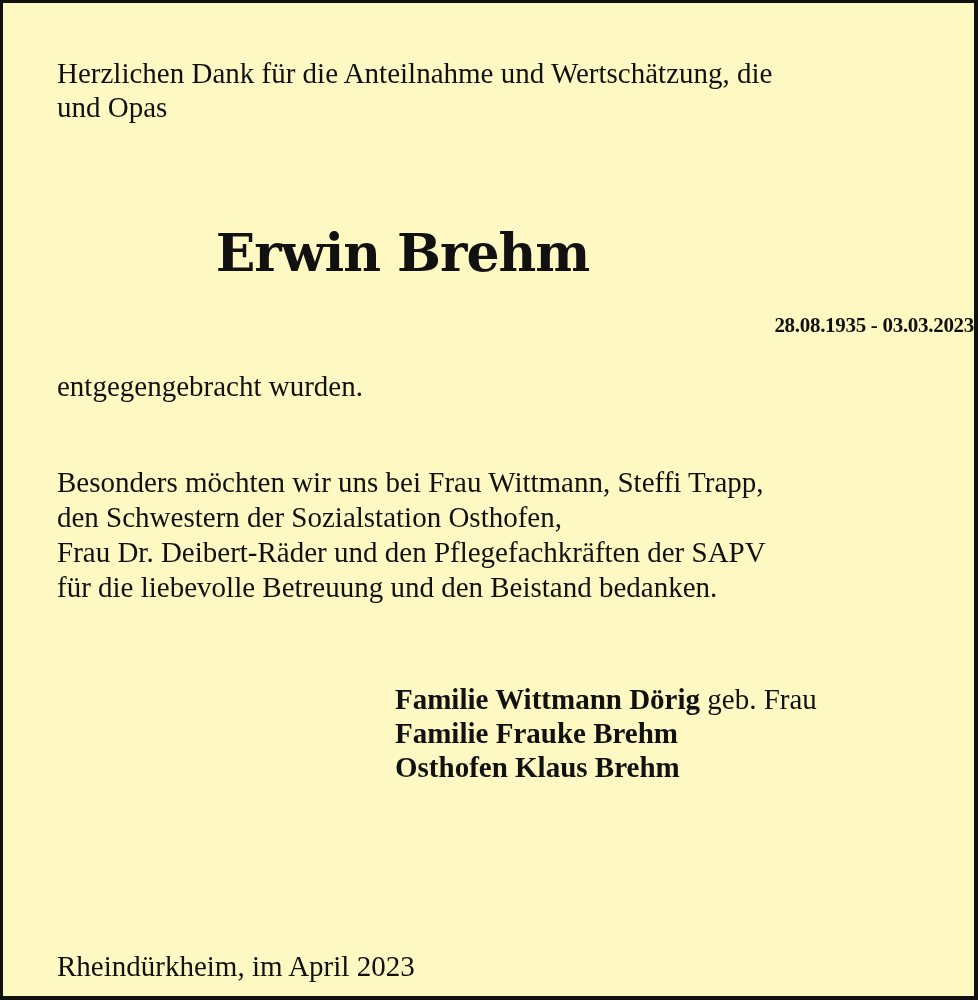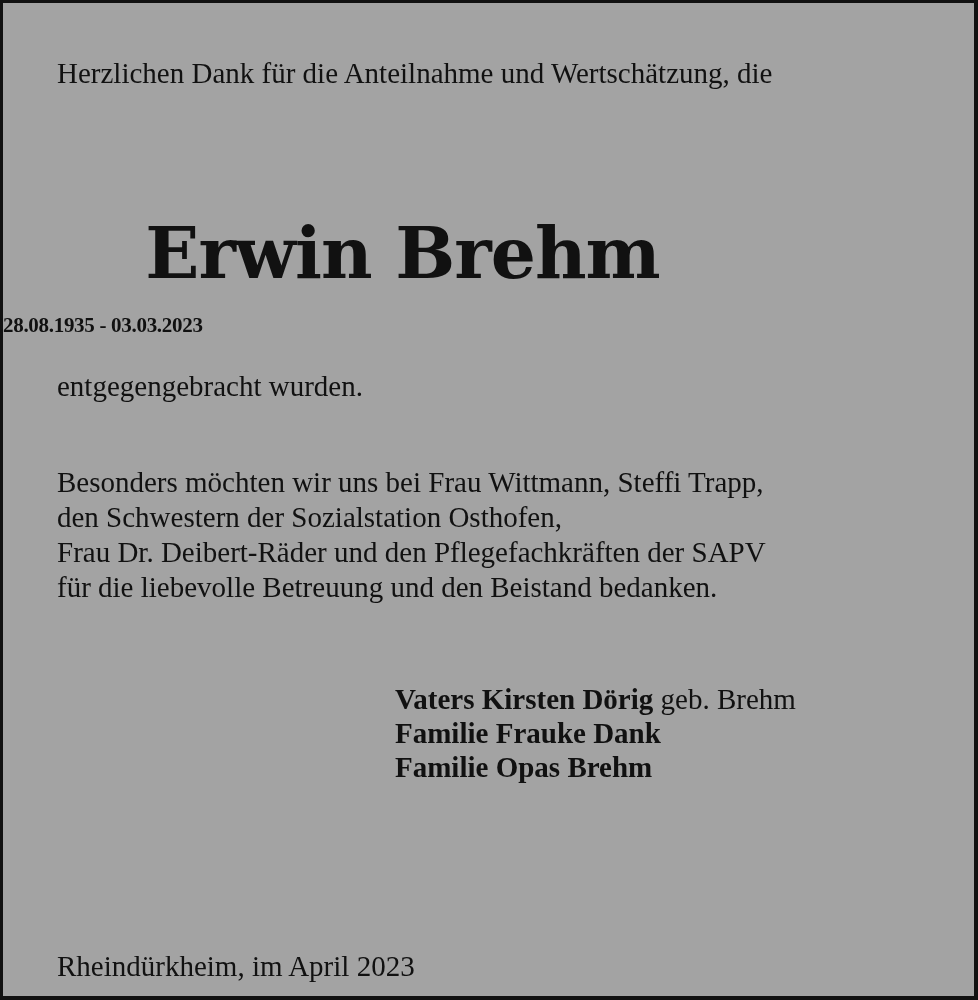--- a/index.html
+++ b/index.html
@@ -10,21 +10,21 @@
     body {
       width: 978px;
       height: 1000px;
       overflow: hidden;
     }
     .card {
       position: relative;
       box-sizing: border-box;
       width: 978px;
       height: 1000px;
-      background: #a3a3a3;
+      background: #fef9c3;
       border-top: 3px solid #111111;
       border-left: 3px solid #111111;
       border-right: 4px solid #111111;
       border-bottom: 4px solid #111111;
       color: #111111;
       font-family: "DejaVu Serif", "Liberation Serif", serif;
     }
     .abs {
       position: absolute;
       white-space: nowrap;
@@ -37,29 +37,29 @@
       line-height: 34px;
     }
     .intro div { height: 34px; }
     .name {
       left: 0;
       width: 799px;
       top: 205px;
       text-align: center;
       font-family: "DejaVu Serif", "Liberation Serif", serif;
       font-weight: bold;
-      font-size: 71px;
+      font-size: 52px;
       line-height: 90px;
       letter-spacing: -1px;
     }
     .dates {
       left: 0;
       width: 971px;
       top: 309px;
-      text-align: left;
+      text-align: right;
       font-family: "Liberation Serif", "DejaVu Serif", serif;
       font-weight: bold;
       font-size: 21px;
       line-height: 26px;
       letter-spacing: -0.3px;
     }
     .continuation {
       left: 54px;
       top: 366px;
       font-family: "Liberation Serif", "DejaVu Serif", serif;
@@ -92,36 +92,37 @@
       line-height: 34px;
     }
   </style>
 </head>
 <body>
 
 <div class="card">
 
   <div class="abs intro">
     <div>Herzlichen Dank für die Anteilnahme und Wertschätzung, die</div>
+    <div>und Opas</div>
   </div>
 
   <div class="abs name">Erwin Brehm</div>
 
   <div class="abs dates">28.08.1935 - 03.03.2023</div>
 
   <div class="abs thanks">
     <div>Besonders möchten wir uns bei Frau Wittmann, Steffi Trapp,</div>
     <div>den Schwestern der Sozialstation Osthofen,</div>
     <div>Frau Dr. Deibert-Räder und den Pflegefachkräften der SAPV</div>
     <div>für die liebevolle Betreuung und den Beistand bedanken.</div>
   </div>
 
   <div class="abs continuation">entgegengebracht wurden.</div>
 
   <div class="abs signatures">
-    <div><span>Vaters Kirsten Dörig</span><span class="normal"> geb. Brehm</span></div>
-    <div><span>Familie Frauke Dank</span></div>
-    <div><span>Familie Opas Brehm</span></div>
+    <div><span>Familie Wittmann Dörig</span><span class="normal"> geb. Frau</span></div>
+    <div><span>Familie Frauke Brehm</span></div>
+    <div><span>Osthofen Klaus Brehm</span></div>
   </div>
 
   <div class="abs place">Rheindürkheim, im April 2023</div>
 
 </div>
 
 </body></html>

